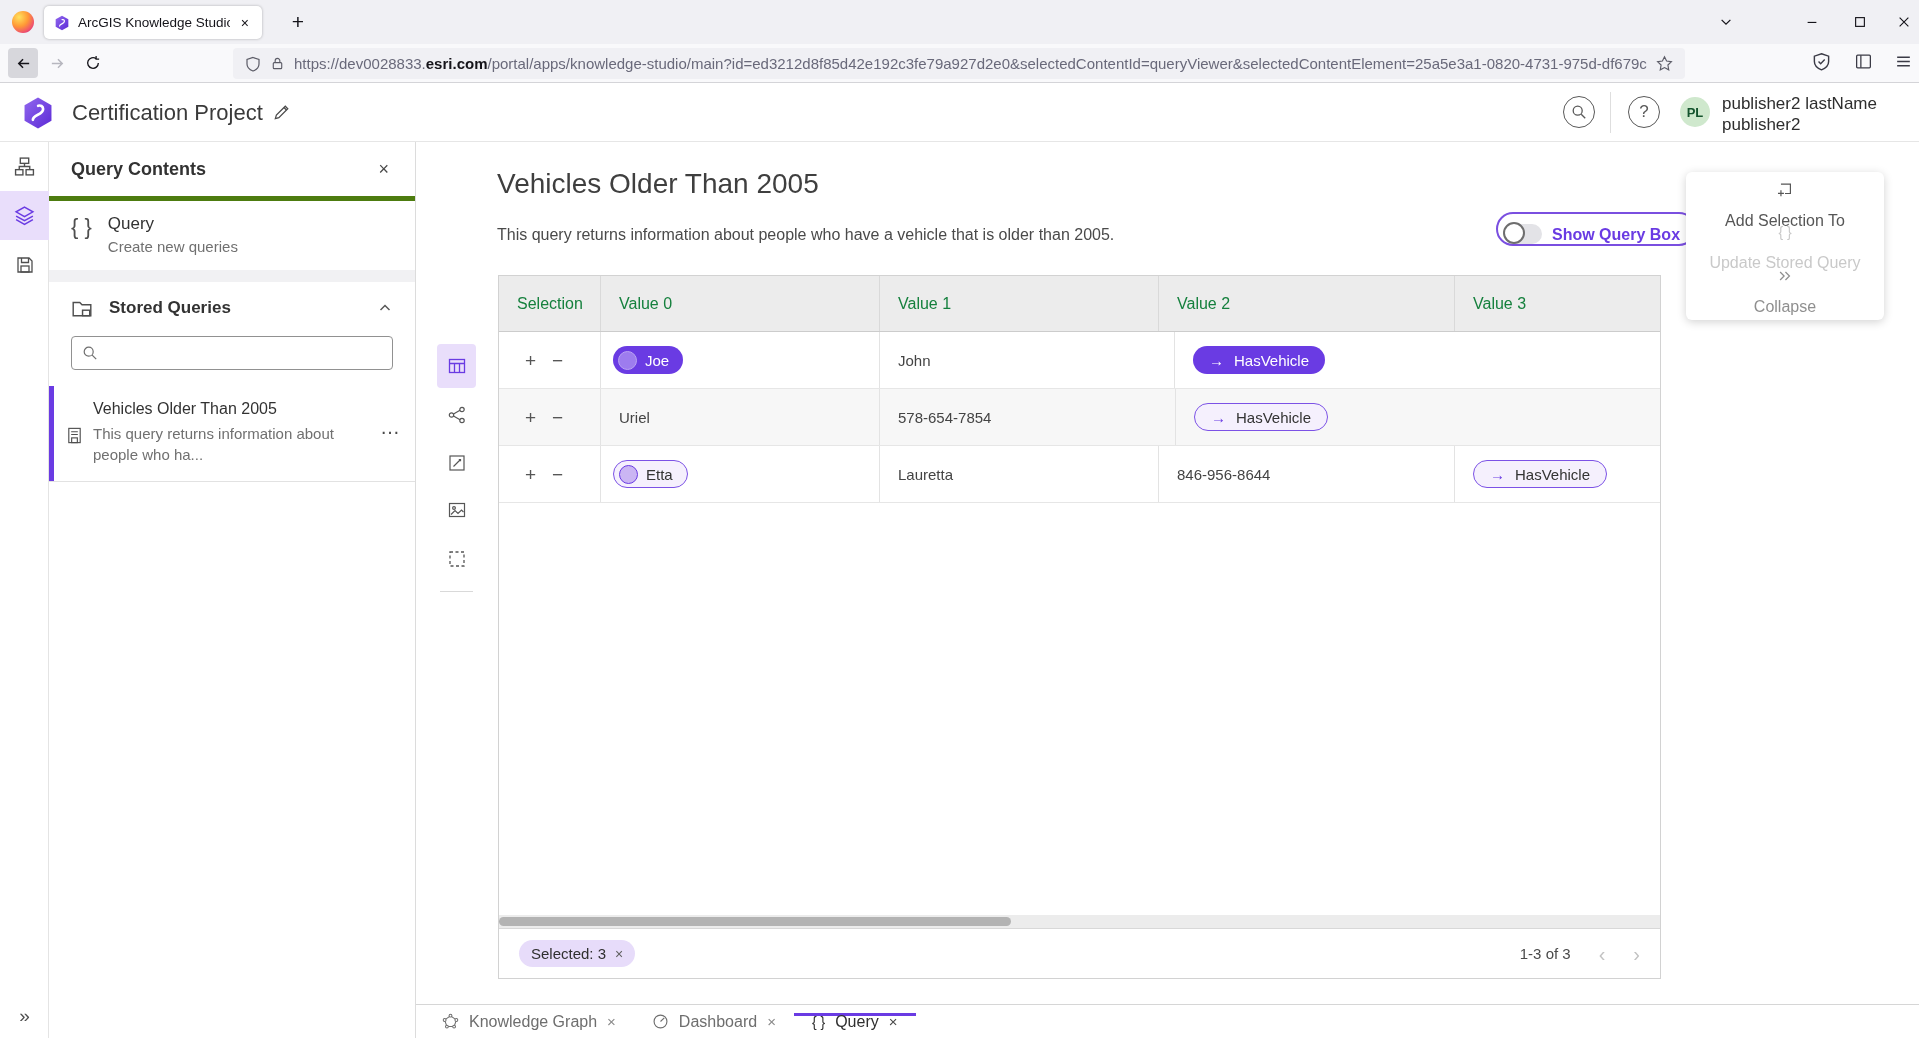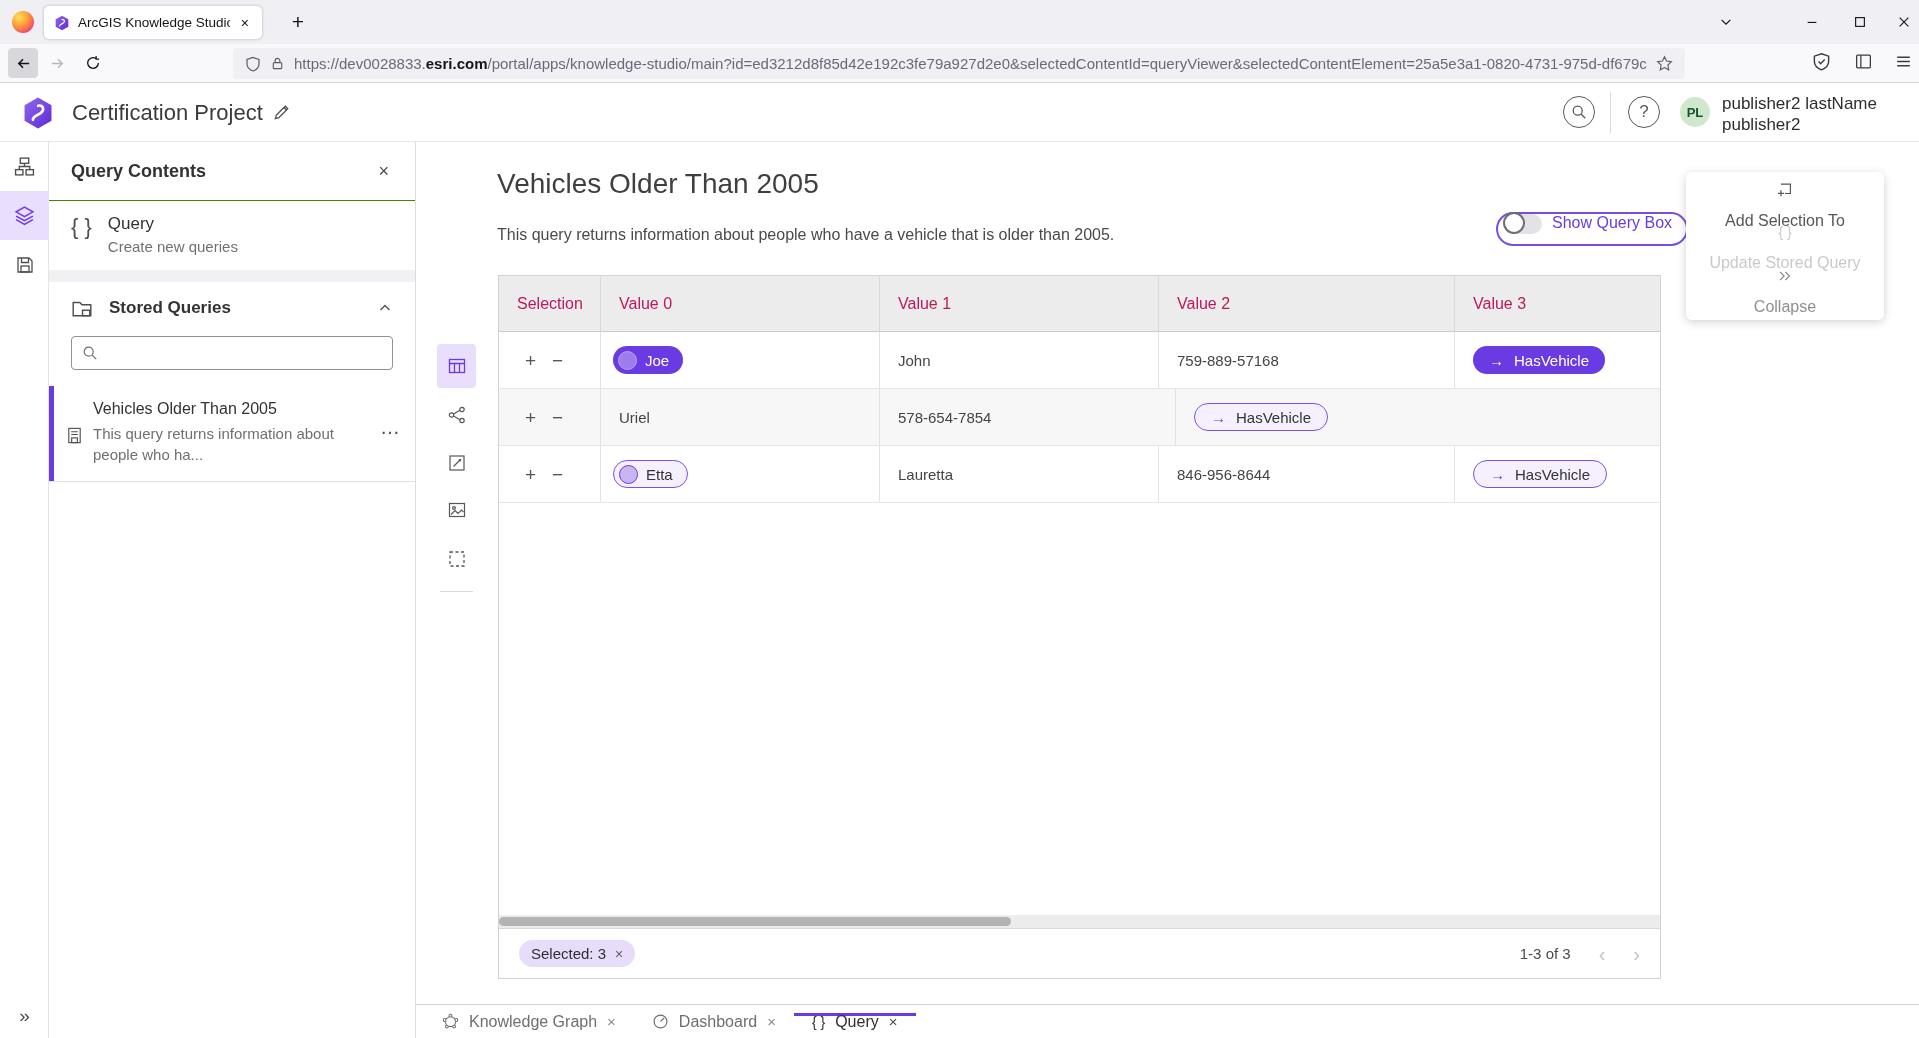--- a/index.html
+++ b/index.html
@@ -49,21 +49,21 @@
 
   
   .rail{position:absolute;left:0;top:142px;width:49px;bottom:0;background:#fff;border-right:1px solid #e4e4e4;}
   .rail-item{position:absolute;left:0;width:49px;height:49px;display:flex;align-items:center;justify-content:center;color:#4f4f4f;}
   .rail-item.sel{background:#e9defb;color:#6a3be3;}
   .rail-expand{position:absolute;left:0;bottom:8px;width:49px;height:28px;display:flex;align-items:center;justify-content:center;
     color:#4f4f4f;font-size:19px;}
 
   
   .panel{position:absolute;left:49px;top:142px;width:367px;bottom:0;background:#fff;border-right:1px solid #dcdcdc;}
-  .panel-h{height:59px;display:flex;align-items:center;padding:0 22px;border-bottom:1px solid #4d7c0f;}
+  .panel-h{height:59px;display:flex;align-items:center;padding:0 22px;border-bottom:5px solid #4d7c0f;}
   .panel-h .t{font-size:18px;font-weight:700;color:#323232;flex:1;}
   .panel-x{font-size:18px;color:#4a4a4a;padding:2px 4px;}
   .qitem{display:flex;align-items:flex-start;gap:16px;padding:13px 22px 15px;}
   .qitem .braces{font-size:22px;color:#4f4f4f;line-height:1.2;}
   .qitem .tt{font-size:17px;color:#323232;margin-bottom:4px;}
   .qitem .st{font-size:15px;color:#707070;}
   .band{height:12px;background:#f1f1f3;}
   .sqh{display:flex;align-items:center;gap:16px;padding:15px 22px 11px;}
   .sqh .tt{font-size:17px;font-weight:700;color:#323232;flex:1;}
   .sqh .chev{color:#595959;}
@@ -75,34 +75,34 @@
   .sitem .icn{position:absolute;left:16px;top:40px;color:#4f4f4f;}
   .sitem .tt{font-size:16px;color:#323232;margin-bottom:5px;}
   .sitem .dd{font-size:15px;color:#707070;line-height:1.4;width:252px;}
   .sitem .dots{position:absolute;right:14px;top:30px;color:#4a4a4a;font-size:20px;letter-spacing:1px;}
 
   
   .main{position:absolute;left:416px;top:142px;right:0;bottom:0;background:#fff;}
   .m-title{position:absolute;left:81px;top:26px;font-size:28px;font-weight:500;color:#3f3f3f;}
   .m-desc{position:absolute;left:81px;top:84px;font-size:16px;color:#4a4a4a;}
   .toggle{position:absolute;left:1080px;top:70px;height:34px;border:2px solid #7a4fe0;border-radius:17px;
-    display:inline-flex;align-items:flex-start;padding:0 14px 0 6px;gap:10px;background:#fff;}
+    display:inline-flex;align-items:flex-end;padding:0 14px 0 6px;gap:10px;background:#fff;font-weight:bold;}
   .knob-track{width:38px;height:20px;background:#e3e3e7;border-radius:10px;position:relative;}
   .knob{position:absolute;left:-1px;top:-2px;width:22px;height:22px;background:#fff;border:2px solid #6e6e6e;border-radius:50%;}
   .toggle .lbl{color:#6a3be3;font-size:16px;white-space:nowrap;}
 
   .vtb-btn{position:absolute;left:21px;width:39px;height:44px;display:flex;align-items:center;justify-content:center;color:#565656;}
   .vtb-btn.sel{background:#e9defb;border-radius:4px;color:#6a3be3;}
   .vt1{top:202px;} .vt2{top:251px;} .vt3{top:299px;} .vt4{top:346px;} .vt5{top:395px;}
   .vtb-div{position:absolute;left:24px;top:449px;width:33px;height:1px;background:#d9d9d9;}
 
   .card{position:absolute;left:82px;top:133px;width:1163px;height:704px;border:1px solid #d2d2d2;background:#fff;
     display:flex;flex-direction:column;}
   .thead{display:flex;height:56px;background:#ececec;border-bottom:1px solid #cccccc;flex:none;}
-  .th{display:flex;align-items:center;padding-left:18px;font-size:16px;color:#be185d;height:100%;}
+  .th{display:flex;align-items:center;padding-left:18px;font-size:16px;color:#15803d;height:100%;}
   .th + .th{border-left:1px solid #d9d9d9;}
   .c0{width:101px;} .c1{width:279px;} .c2{width:279px;} .c3{width:280px;} .c4{flex:1;margin-left:16px;}
   .trow{display:flex;height:57px;border-bottom:1px solid #e6e6e6;flex:none;background:#fff;}
   .trow.alt{background:#f7f7f7;}
   .td{display:flex;align-items:center;padding-left:18px;font-size:15px;color:#444;height:100%;}
   .td + .td{border-left:1px solid #e3e3e3;}
   .td.c0{padding-left:26px;gap:16px;}
   .td.c1{padding-left:12px;}
   .pm{font-size:19px;color:#565656;line-height:1;}
   .pill{display:inline-flex;align-items:center;height:28px;border-radius:14px;font-size:15px;gap:8px;padding:0 14px 0 5px;}
@@ -395,21 +395,20 @@
           <span class="pm">+</span>
           <span class="pm">−</span>
         </div>
         <div class="td c1">
           <span class="pill solid">
             <span class="dot"></span>
             <span>Joe</span>
           </span>
         </div>
         <div class="td c2">John</div>
-        <div class="td c3">759-889-57168</div>
         <div class="td c4">
           <span class="rpill solid">
             <span class="arr">→</span>
             <span>HasVehicle</span>
           </span>
         </div>
       </div>
 
       <div class="trow alt">
         <div class="td c0">

